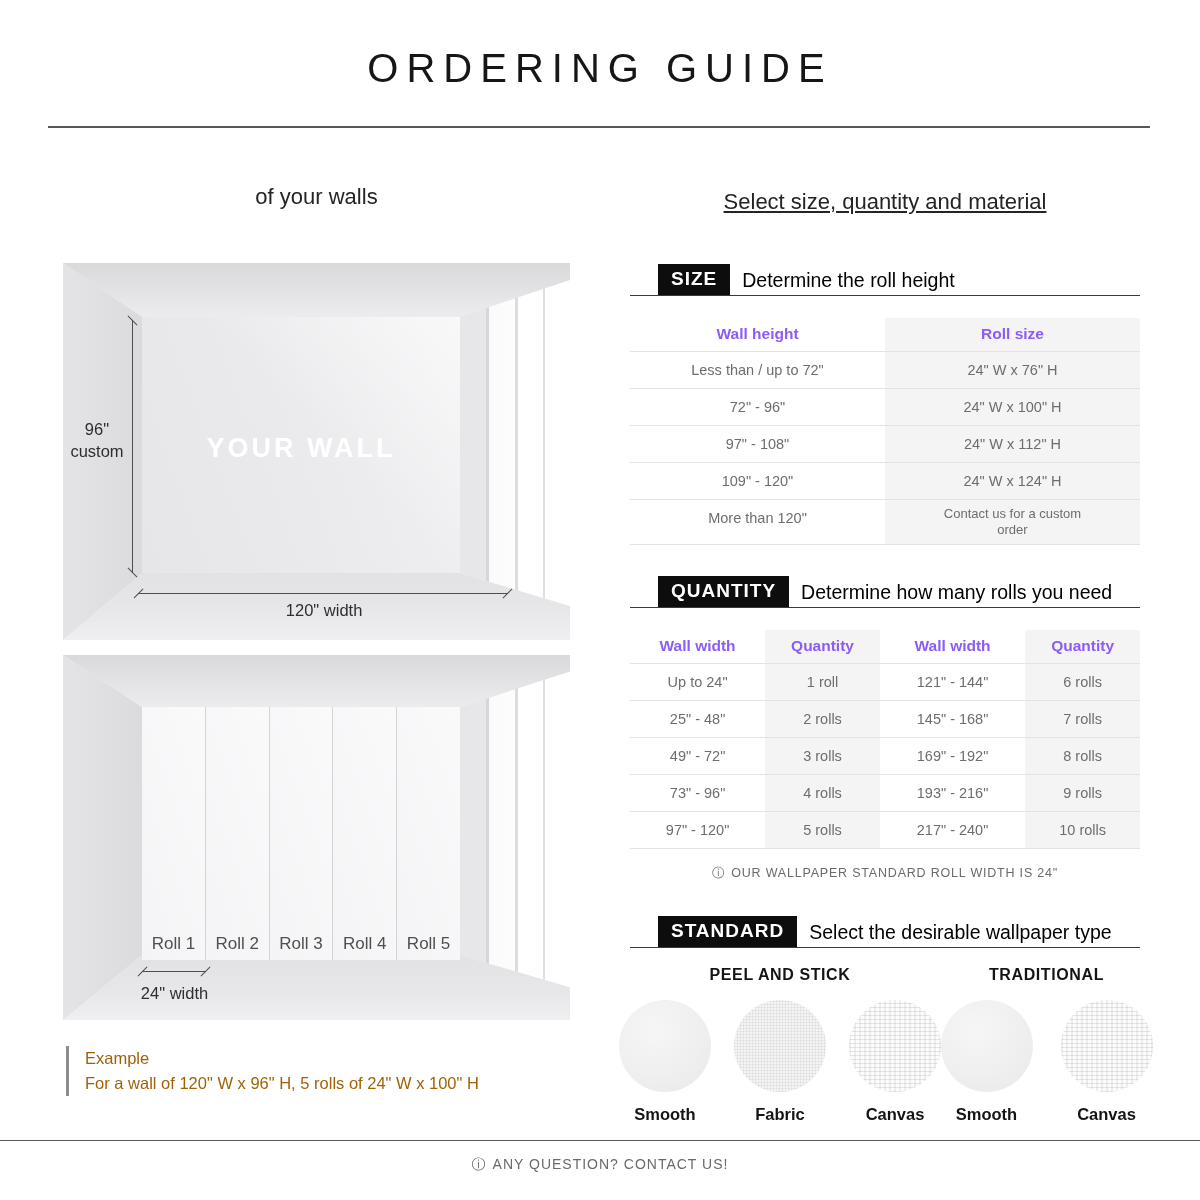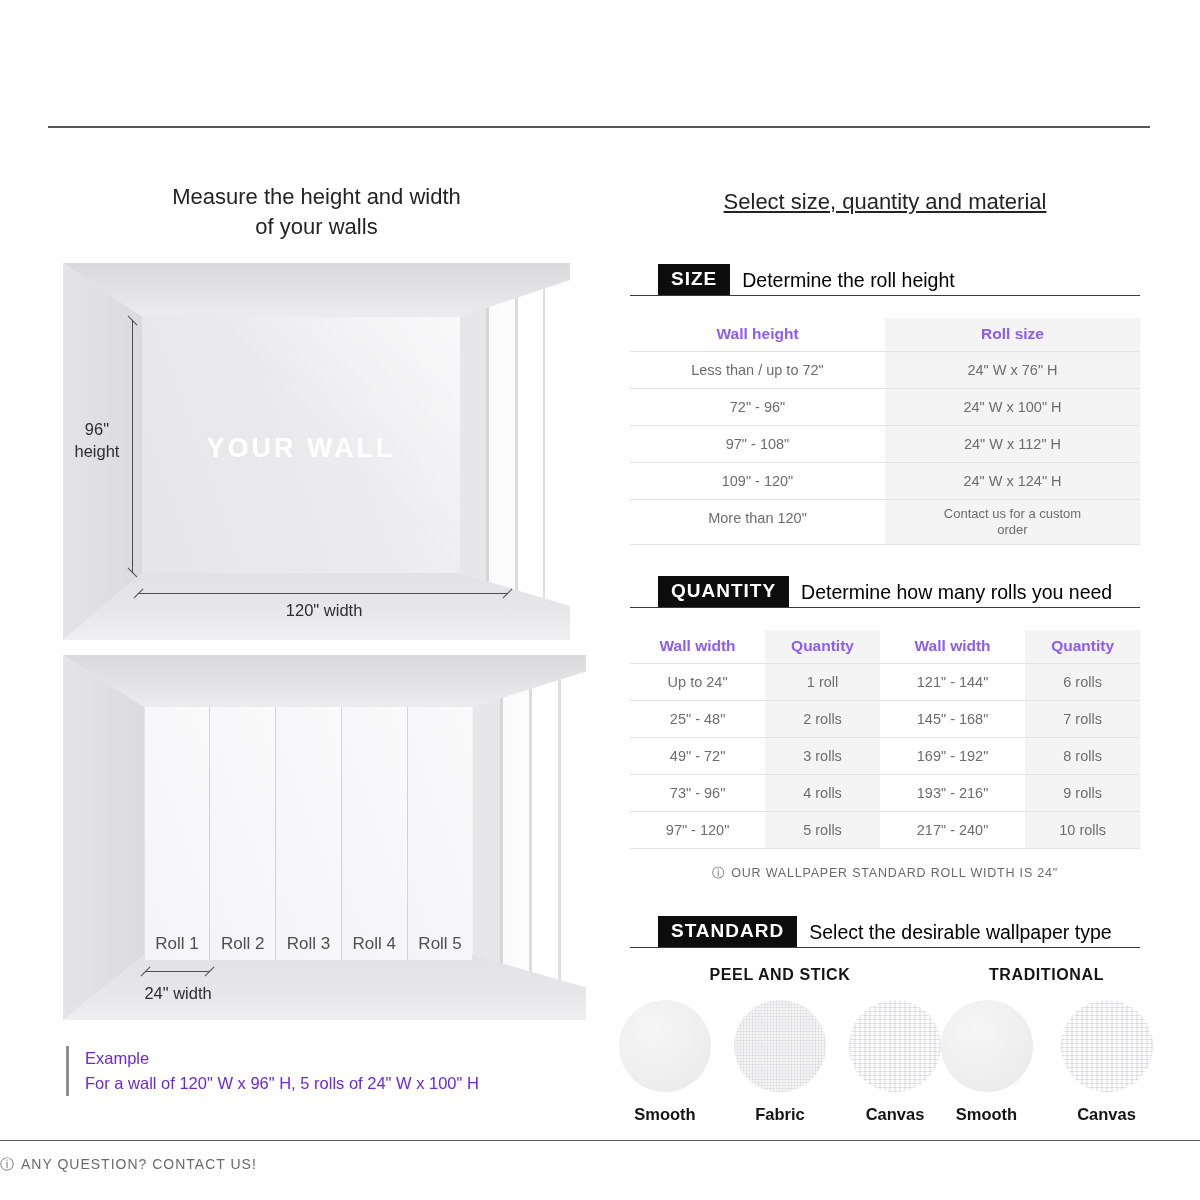--- a/index.html
+++ b/index.html
@@ -4,33 +4,33 @@
 <style>
   html,body{margin:0;padding:0;background:#fff;}
   .page{position:relative;width:1200px;height:1200px;background:#ffffff;overflow:hidden;
         font-family:"Liberation Sans","DejaVu Sans",sans-serif;color:#1a1a1a;}
 
   
   .title{position:absolute;top:46px;left:0;width:100%;text-align:center;
          font-size:40px;font-weight:500;letter-spacing:8px;color:#161616;}
   .rule-top{position:absolute;top:126px;left:48px;right:50px;height:2px;background:#57575a;}
   .rule-bottom{position:absolute;top:1140px;left:0;right:0;height:1px;background:#58585a;}
-  .footer{position:absolute;top:1156px;left:0;width:100%;text-align:left;
+  .footer{position:absolute;top:1156px;left:0;width:100%;text-align:center;
           font-size:14px;letter-spacing:1px;color:#6a6a6a;}
   .info-ic{display:inline-block;margin-right:6px;font-style:normal;}
 
   
   .col-heading{position:absolute;text-align:center;font-size:22px;line-height:30px;color:#242424;}
   .left-heading{top:182px;left:63px;width:507px;}
   .right-heading{top:187px;left:630px;width:510px;text-decoration:underline;}
 
   
   .room{position:absolute;left:63px;width:507px;background:#f2f2f3;overflow:hidden;}
   .room1{top:263px;height:377px;}
-  .room2{top:655px;height:365px;padding-left:16px;}
+  .room2{top:655px;height:365px;}
   .ceiling{position:absolute;top:0;left:0;width:100%;height:14.3%;
            clip-path:polygon(0 0,100% 0,100% 37%,78.3% 100%,15.6% 100%);
            background:linear-gradient(180deg,#d9d9db 0%,#ececee 100%);}
   .wall-left{position:absolute;top:0;left:0;width:15.6%;height:100%;
              clip-path:polygon(0 0,100% 14.3%,100% 82.2%,0 100%);
              background:linear-gradient(90deg,#e4e4e6,#dbdbdd);}
   .wall-back{position:absolute;left:15.6%;top:14.3%;width:62.7%;height:67.9%;
              background:linear-gradient(250deg,#f1f1f3 0%,#eaeaec 55%,#e6e6e8 100%);}
   .wall-back::after{content:"";position:absolute;inset:0;
              background:linear-gradient(225deg,rgba(255,255,255,.55) 0%,rgba(255,255,255,0) 45%);}
@@ -61,21 +61,21 @@
 
   .panels{position:absolute;left:15.6%;top:14.2%;width:62.7%;height:69.4%;display:flex;}
   .panel{flex:1;position:relative;display:flex;align-items:flex-end;justify-content:center;
          padding-bottom:6px;box-sizing:border-box;border-right:1px solid #d4d4d6;
          background:linear-gradient(250deg,#fafafb,#f4f4f6);}
   .panel:last-child{border-right:none;}
   .roll-label{font-size:17px;color:#4f4f4f;}
 
   
   .example{position:absolute;left:66px;top:1046px;border-left:3px solid #8d8d8d;
-           padding-left:16px;font-size:16.5px;line-height:25px;color:#6d28d9;}
+           padding-left:16px;font-size:16.5px;line-height:25px;color:#a16207;}
 
   
   .section{position:absolute;left:630px;width:510px;}
   .sec-size{top:264px;} .sec-qty{top:576px;} .sec-mat{top:916px;}
   .sec-head{display:flex;align-items:flex-end;border-bottom:1px solid #3a3a3a;padding-left:28px;}
   .badge{background:#0d0d0d;color:#ffffff;font-weight:700;font-size:19px;letter-spacing:1px;
          padding:4px 13px 5px;}
   .sec-sub{font-size:19.5px;color:#000000;padding:0 0 3px 12px;}
 
   .grid{display:grid;margin-top:22px;}
@@ -106,37 +106,37 @@
   .tex-canvas{background-color:#fcfcfd;background-image:
       repeating-linear-gradient(0deg,rgba(110,110,115,.16) 0 1px,transparent 1px 4px),
       repeating-linear-gradient(90deg,rgba(110,110,115,.10) 0 2px,transparent 2px 5px);}
   .swatch-label{margin-top:13px;font-weight:700;font-size:16.5px;color:#141414;}
 </style>
 </head>
 <body>
 
 <div class="page">
 
+  <div class="title">ORDERING GUIDE</div>
   <div class="rule-top"></div>
 
   <div class="col-heading left-heading">
-    <div>Measure the height and width</div>
     <div>of your walls</div>
   </div>
 
   <div class="room room1">
     <div class="ceiling"></div>
     <div class="wall-left"></div>
     <div class="wall-back"></div>
     <div class="floor"></div>
     <div class="win-wall"></div>
     <div class="measure-v" style="left:13.6%;top:15.1%;height:67.1%;"></div>
     <div class="dim-label r1-height">
       <div>96"</div>
-      <div>height</div>
+      <div>custom</div>
     </div>
     <div class="wall-name">YOUR WALL</div>
     <div class="measure-h" style="left:14.8%;top:87.5%;width:73%;"></div>
     <div class="dim-label r1-width">120" width</div>
   </div>
 
   <div class="room room2">
     <div class="ceiling"></div>
     <div class="wall-left"></div>
     <div class="wall-back"></div>

